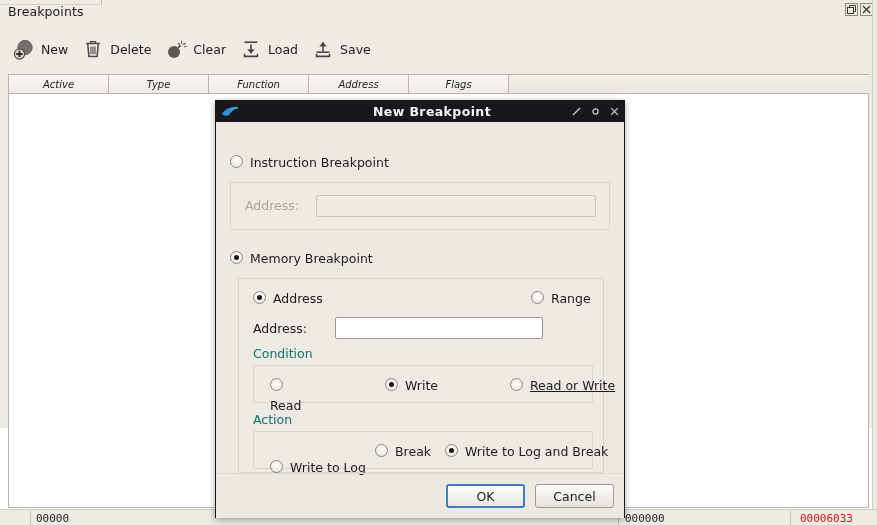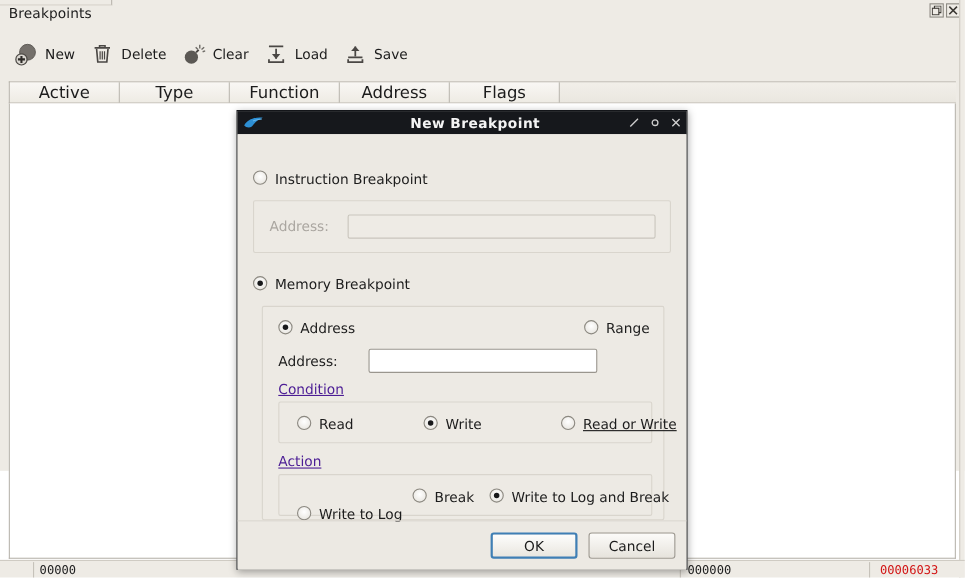--- a/index.html
+++ b/index.html
@@ -97,24 +97,25 @@
     border: 1px solid #b9b5ad;
     border-right: none;
     display: flex;
   }
   .col-head {
     height: 100%;
     border-right: 1px solid #b9b5ad;
     display: flex;
     align-items: center;
     justify-content: center;
-    font-size: 15px;
+    font-size: 10px;
     color: #1c1c1c;
     background: linear-gradient(#f9f7f4, #eeebe4);
     cursor: pointer;
+    font-style: italic;
   }
   .col-filler {
     flex: 1;
     background: linear-gradient(#f2efe9, #eae7e0);
     height: 100%;
   }
 
   
   #table-body {
     position: absolute;
@@ -247,22 +248,21 @@
   
   .groupbox {
     border: 1px solid #d9d5cd;
     background: #edeae4;
     border-radius: 2px;
     position: absolute;
   }
   .section-label {
     position: absolute;
     font-size: 12.5px;
-    color: #4c1d95;
-    text-decoration: underline;
+    color: #0f766e;
   }
 
   
   .text-input {
     background: #ffffff;
     border: 1px solid #9a968e;
     height: 22px;
     font-family: "DejaVu Sans", sans-serif;
     font-size: 12.5px;
     color: #1c1c1c;
@@ -476,21 +476,21 @@
       <div class="radio-row" style="position:absolute; left:292px; top:12px;">
         <span class="radio"></span>
         <span class="rl">Range</span>
       </div>
 
       <span class="inline-label" style="left:14px; top:42px;">Address:</span>
       <input class="text-input" style="left: 96px; top: 38px; width: 208px;" placeholder="">
 
       <span class="section-label" style="left:14px; top:67px;">Condition</span>
       <div class="groupbox" style="left:14px; top:86px; width:340px; height:38px;">
-        <div class="radio-row" style="position:absolute; left:16px; top:12px;">
+        <div class="radio-row" style="position:absolute; left:16px; top:12px;flex-direction:column;">
           <span class="radio"></span>
           <span class="rl">Read</span>
         </div>
         <div class="radio-row" style="position:absolute; left:131px; top:12px;">
           <span class="radio checked"></span>
           <span class="rl">Write</span>
         </div>
         <div class="radio-row" style="position:absolute; left:256px; top:12px;text-decoration:underline;">
           <span class="radio"></span>
           <span class="rl">Read or Write</span>

